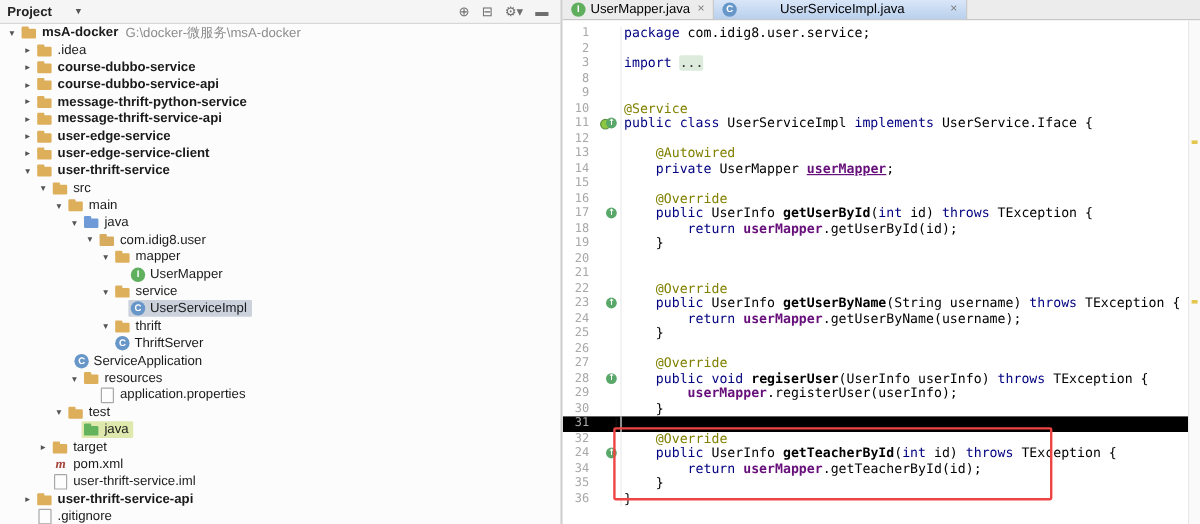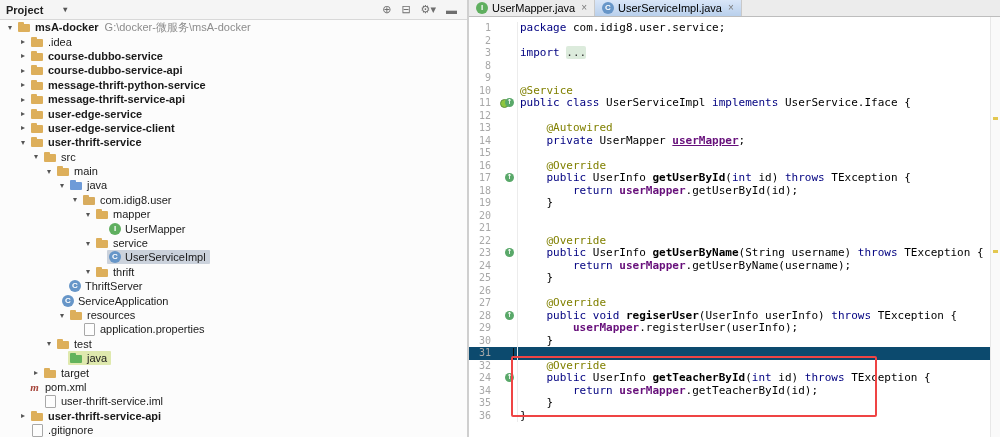--- a/index.html
+++ b/index.html
@@ -51,27 +51,27 @@
 
   
   .splitter{position:absolute;left:467px;top:0;width:2px;bottom:0;background:#CFCFCF;cursor:col-resize;}
 
   
   .editor{position:absolute;left:469px;right:0;top:0;bottom:0;background:#fff;}
   .tabbar{height:16px;background:#ECECEC;border-bottom:1px solid #BDBDBD;display:flex;align-items:stretch;}
   .tab{display:flex;align-items:center;padding:0 7px;font-size:11px;color:#000;
        border-right:1px solid #C9C9C9;cursor:default;}
   .tab .ticon{width:12px;height:12px;margin-right:4px;}
-  .tab.active{background:linear-gradient(#D9E6F8,#B9D0EC);}
+  .tab.active{background:linear-gradient(#D9E6F8,#B9D0EC);gap:32px;}
   .tab .close{margin-left:6px;color:#7A7A7A;font-size:10px;line-height:10px;}
 
   .code-area{position:absolute;left:0;right:9px;top:17px;bottom:0;background:#fff;overflow:hidden;}
   .code-lines{padding-top:5px;font-family:"DejaVu Sans Mono","Liberation Mono",monospace;font-size:11px;}
   .crow{height:12.5px;line-height:12.5px;display:flex;position:relative;}
-  .crow.caret-row{background:#0c4a6e;}
+  .crow.caret-row{background:#000000;}
   .lnum{width:22px;padding-right:8px;text-align:right;color:#A8A8A8;font-size:10px;flex:none;}
   .lgut{width:18px;flex:none;position:relative;border-right:1px solid #ECECEC;}
   .gi{position:absolute;right:3px;top:1px;width:9px;height:9px;border-radius:50%;background:#59A869;
       color:#fff;font:bold 7px/9px "DejaVu Sans",sans-serif;text-align:center;}
   .gi::after{content:"\2191";}
   .gb{position:absolute;left:1px;top:2px;width:7px;height:7px;border-radius:50%;background:#8DC63F;
       border:1px solid #5E9141;}
   .ltext{white-space:pre;margin-left:2px;color:#000;}
   .k{color:#000080;font-weight:normal;}
   .a{color:#808000;}
@@ -229,21 +229,21 @@
             <span class="lbl">UserServiceImpl</span>
           </span>
         </div>
         <div class="trow" style="padding-left: 82px;">
           <span class="chev">▾</span>
           <span class="tcontent">
             <span class="ticon f ic-folder"></span>
             <span class="lbl">thrift</span>
           </span>
         </div>
-        <div class="trow" style="padding-left: 55px;">
+        <div class="trow" style="padding-left: 82px;">
           <span class="chev"></span>
           <span class="tcontent">
             <span class="ticon ic-class"></span>
             <span class="lbl">ThriftServer</span>
           </span>
         </div>
         <div class="trow" style="padding-left: 48px;">
           <span class="chev"></span>
           <span class="tcontent">
             <span class="ticon ic-class"></span>
@@ -278,21 +278,21 @@
             <span class="lbl">java</span>
           </span>
         </div>
         <div class="trow" style="padding-left: 30px;">
           <span class="chev">▸</span>
           <span class="tcontent">
             <span class="ticon f ic-folder"></span>
             <span class="lbl">target</span>
           </span>
         </div>
-        <div class="trow" style="padding-left: 14px;">
+        <div class="trow" style="padding-left: 30px;">
           <span class="chev"></span>
           <span class="tcontent">
             <span class="ticon ic-maven"></span>
             <span class="lbl">pom.xml</span>
           </span>
         </div>
         <div class="trow" style="padding-left: 30px;">
           <span class="chev"></span>
           <span class="tcontent">
             <span class="ticon fl ic-iml"></span>

